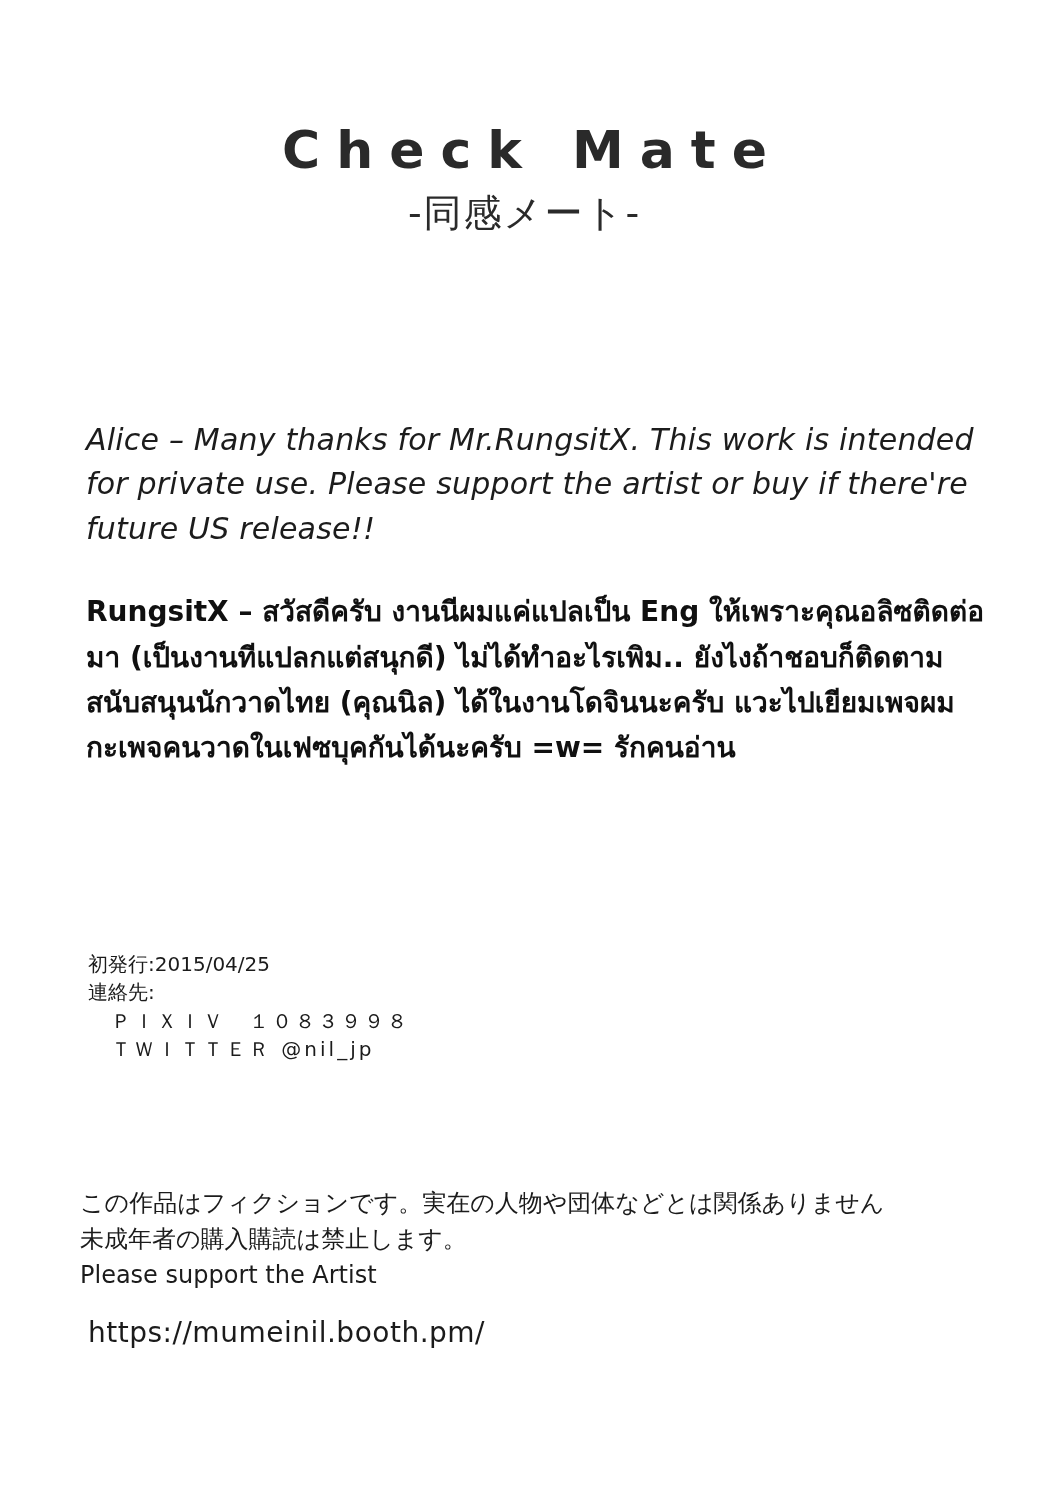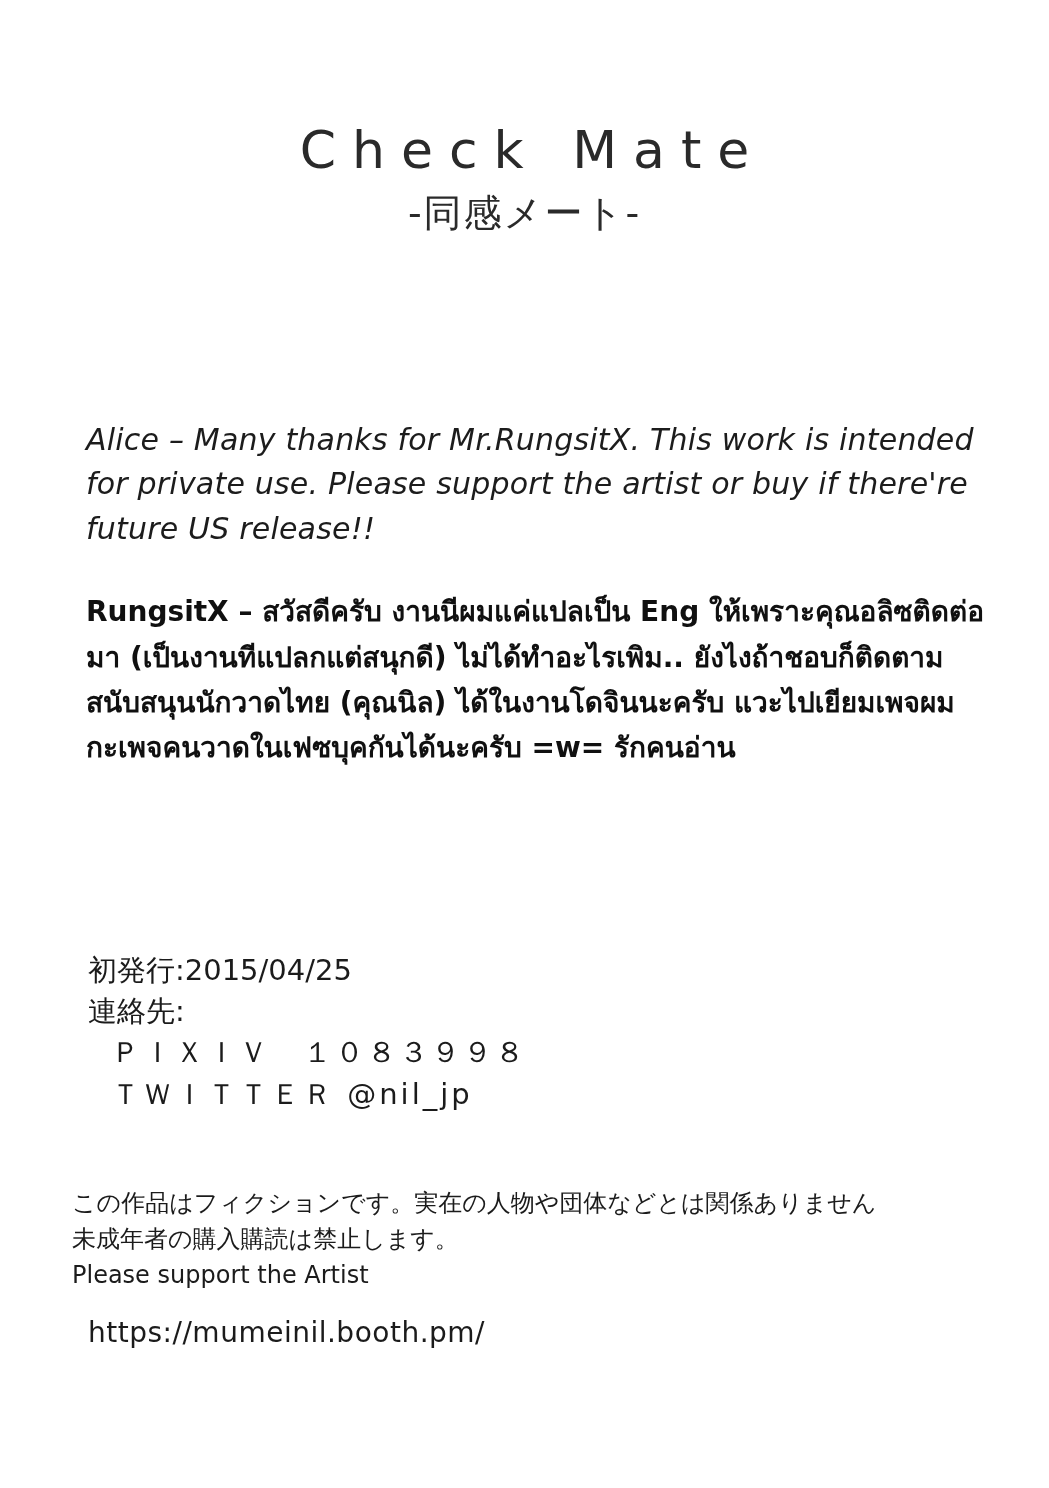--- a/index.html
+++ b/index.html
@@ -26,21 +26,21 @@
   .title-block {
     position: absolute;
     top: 122px;
     left: 0;
     width: 1049px;
     text-align: center;
   }
   .main-title {
     font-family: "DejaVu Sans", sans-serif;
     font-size: 52px;
-    font-weight: 400;
+    font-weight: 700;
     letter-spacing: 16px;
     color: #2a2a2a;
     line-height: 1.1;
     padding-left: 16px;
   }
   .sub-title {
     margin-top: 14px;
     font-family: "DejaVu Sans", sans-serif;
     font-size: 38px;
     font-weight: 400;
@@ -87,33 +87,33 @@
 
   
   .colophon {
     position: absolute;
     left: 88px;
     top: 950px;
     width: 900px;
   }
   .colophon-line {
     font-family: "DejaVu Sans", sans-serif;
-    font-size: 29px;
+    font-size: 20px;
     line-height: 1.42;
     color: #1b1b1b;
     white-space: pre;
   }
   .colophon .spaced {
     letter-spacing: 3px;
     margin-left: 23px;
   }
 
   .disclaimer {
     position: absolute;
-    left: 72px;
+    left: 80px;
     top: 1185px;
     width: 920px;
   }
   .disclaimer-line {
     font-family: "DejaVu Sans", sans-serif;
     font-size: 24px;
     line-height: 1.5;
     color: #1b1b1b;
   }
 

